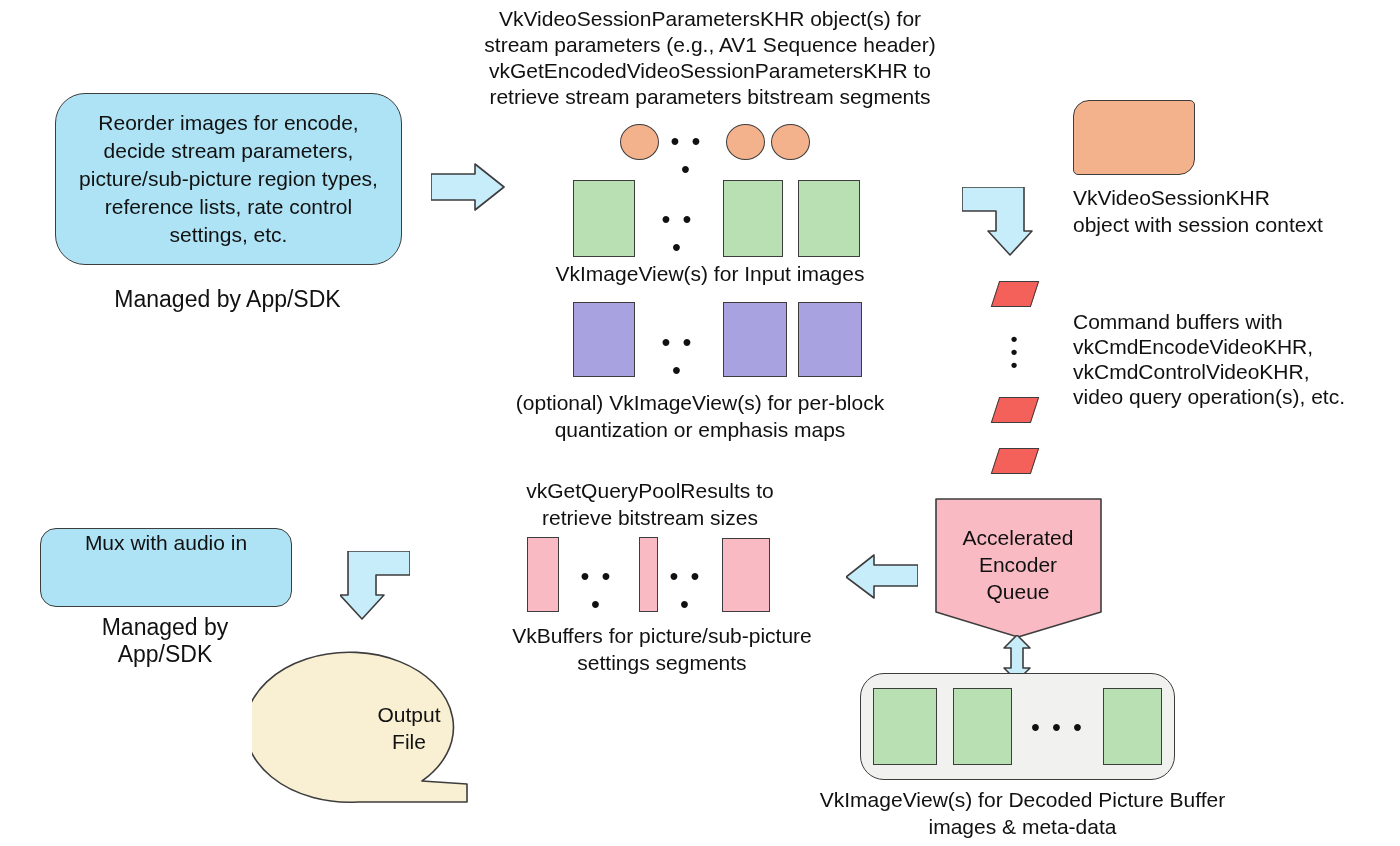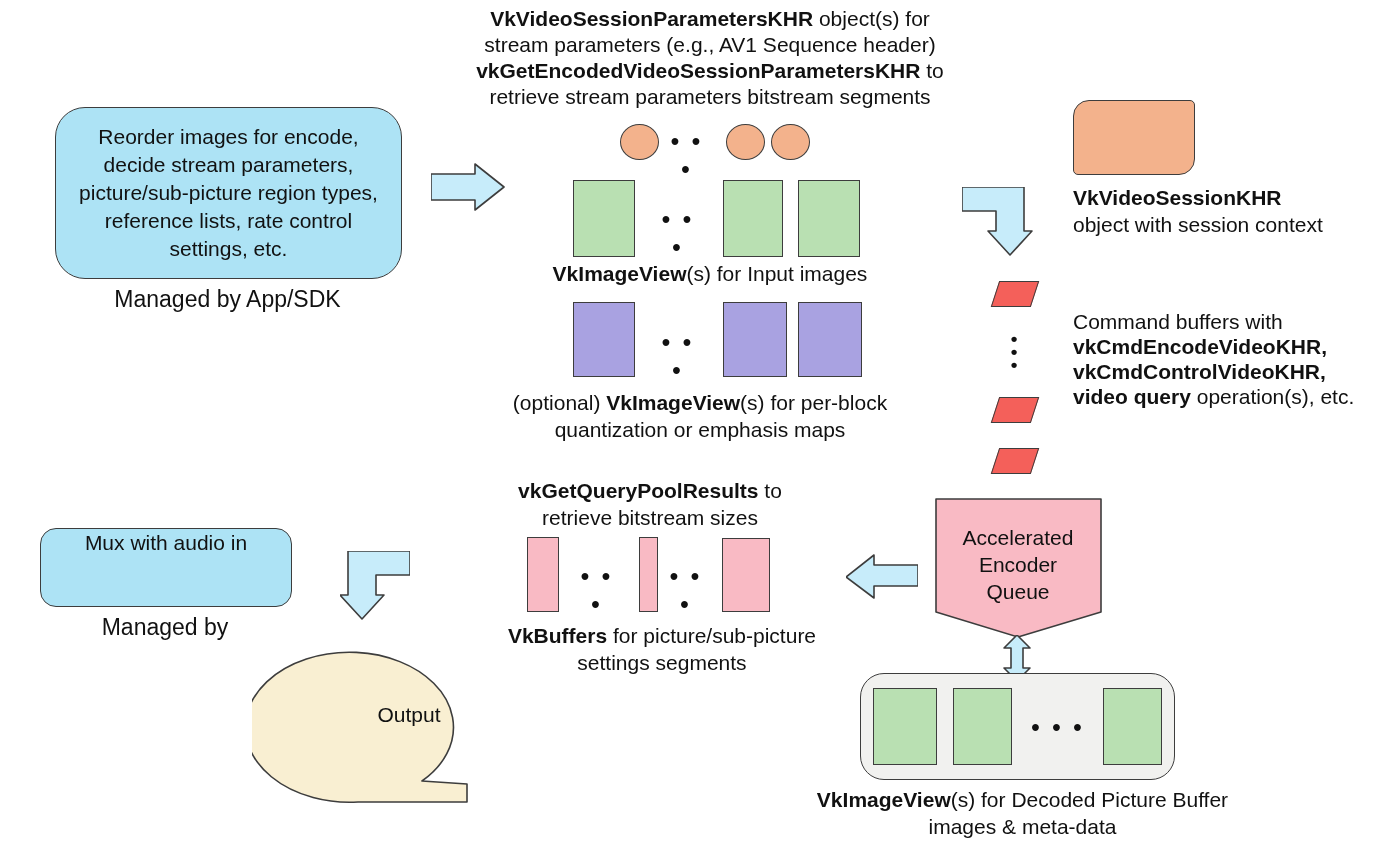--- a/index.html
+++ b/index.html
@@ -3,21 +3,21 @@
 <meta charset="utf-8">
 <style>
   html,body{margin:0;padding:0;background:#fff;}
   #canvas{position:relative;width:1400px;height:846px;background:#fff;overflow:hidden;
           font-family:"Liberation Sans","DejaVu Sans",sans-serif;color:var(--text,#111);}
   .abs{position:absolute;}
   .txt{font-size:21px;line-height:26px;color:var(--text,#111);}
   .txt-sm{font-size:21px;line-height:27px;color:var(--text,#111);}
   .cap{font-size:23px;line-height:27px;color:var(--text,#111);}
   .center{text-align:center;}
-  .b{font-weight:bold;}
+  .b{font-weight:normal;}
   .bluebox{background:var(--box-blue);border:1.6px solid var(--line);}
   .grect{background:var(--green);border:1.5px solid var(--line);}
   .prect{background:var(--purple);border:1.5px solid var(--line);}
   .circ{background:var(--orange);border:1.5px solid var(--line);border-radius:50%;}
   .pbar{background:var(--pink);border:1.5px solid var(--line);}
   .para{background:var(--red);border:1.5px solid var(--line);transform:skewX(-18deg);}
   .hdots{font-weight:bold;font-size:24px;letter-spacing:3px;text-align:center;color:var(--text,#111);}
   .vdots{font-weight:bold;font-size:19px;line-height:13px;white-space:pre-line;text-align:center;color:var(--text,#111);}
   .shape{stroke:var(--line);stroke-width:1.6;stroke-linejoin:round;}
   .arrowfill{fill:var(--arrow-blue);}
@@ -27,21 +27,21 @@
 
 <div id="canvas">
 
   <div class="abs txt center" style="left:460px;top:6px;width:500px;">
     <div><span class="b">VkVideoSessionParametersKHR</span><span> object(s) for</span></div>
     <div>stream parameters (e.g., AV1 Sequence header)</div>
     <div><span class="b">vkGetEncodedVideoSessionParametersKHR</span><span> to</span></div>
     <div>retrieve stream parameters bitstream segments</div>
   </div>
 
-  <div class="abs bluebox center" style="left:55px;top:107px;width:345px;height:170px;border-radius:30px;display:flex;align-items:center;justify-content:center;">
+  <div class="abs bluebox center" style="left:55px;top:93px;width:345px;height:170px;border-radius:30px;display:flex;align-items:center;justify-content:center;">
     <div class="txt" style="width:312px;line-height:28px;">Reorder images for encode, decide stream parameters, picture/sub-picture region types, reference lists, rate control settings, etc.</div>
   </div>
   <div class="abs cap center" style="left:55px;top:286px;width:345px;">Managed by App/SDK</div>
 
   <svg class="abs" style="left:431px;top:162px;" width="75" height="50" viewBox="0 0 75 50">
     <path class="shape arrowfill" d="M0,12 L44,12 L44,2 L73,25 L44,48 L44,38 L0,38 Z"></path>
   </svg>
 
   <div class="abs circ" style="left:620px;top:124px;width:37px;height:34px;"></div>
   <div class="abs hdots" style="left:662px;top:127px;width:50px;">• • •</div>
@@ -131,26 +131,28 @@
     <div>settings segments</div>
   </div>
 
   <div class="abs bluebox center" style="left:40px;top:528px;width:250px;height:77px;border-radius:16px;display:flex;align-items:flex-start;justify-content:center;">
     <div class="txt-sm">
       <div>Mux with audio in</div>
     </div>
   </div>
   <div class="abs cap center" style="left:65px;top:614px;width:200px;">
     <div>Managed by</div>
+    <div>App/SDK</div>
   </div>
 
   <svg class="abs" style="left:340px;top:551px;" width="70" height="70" viewBox="0 0 70 70">
     <path class="shape arrowfill" d="M70,0 L8,0 L8,44 L0,44 L22,68 L44,44 L36,44 L36,24 L70,24 Z"></path>
   </svg>
 
   <svg class="abs" style="left:252px;top:650px;" width="220" height="158" viewBox="0 0 220 158">
     <path class="shape" style="fill:var(--cream);" d="M170,131 L215,134 L215,152 L106,152 A104,75 0 1 1 170,131 Z"></path>
   </svg>
   <div class="abs txt-sm center" style="left:252px;top:701px;width:218px;margin-left:48px;">
     <div>Output</div>
+    <div>File</div>
   </div>
 
 </div>
 
 </body></html>

